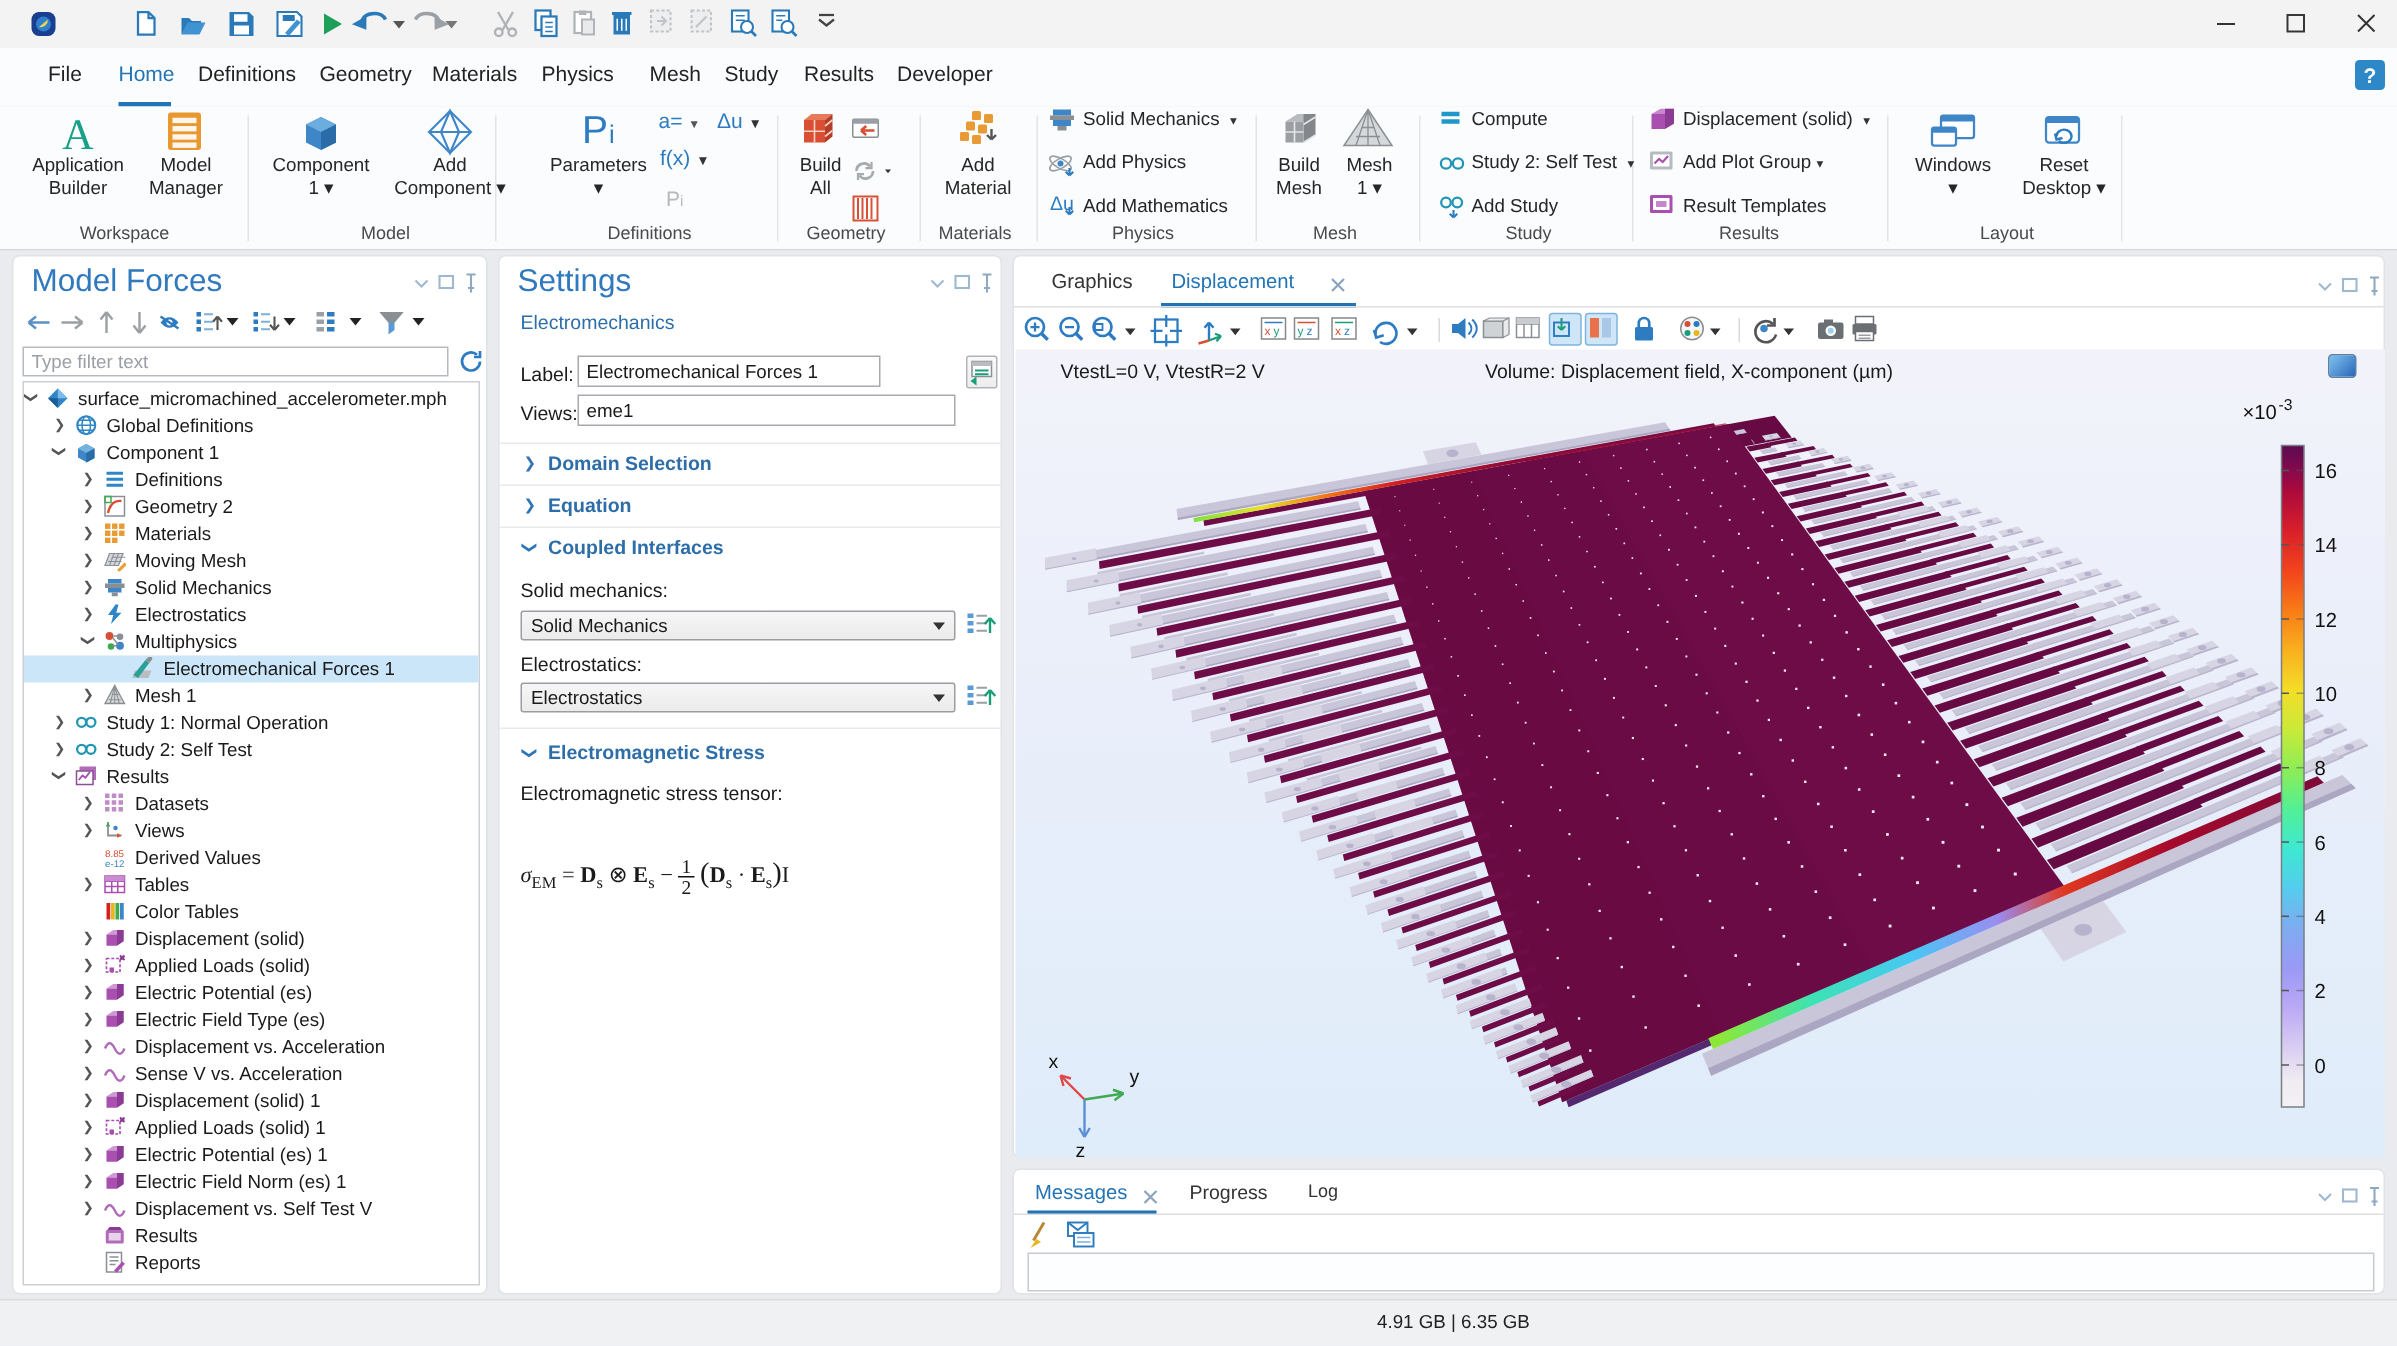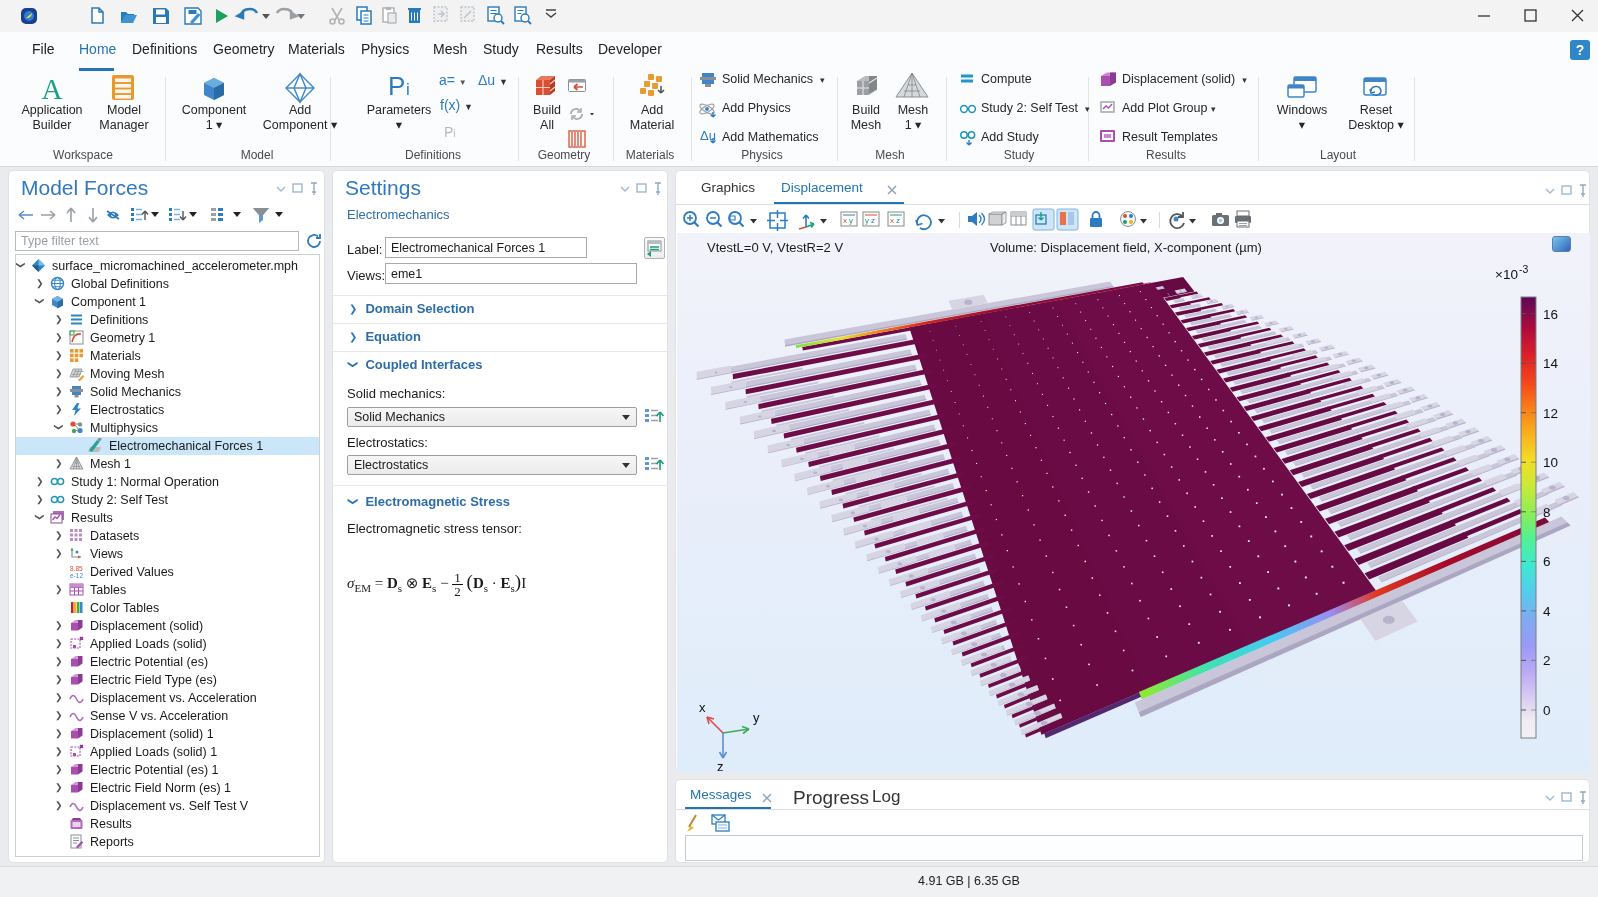--- a/index.html
+++ b/index.html
@@ -426,21 +426,21 @@
       </div>
       <div style="position:absolute;left:0;top:74px;width:303px;height:18px;font-size:12.5px">
         <span style="position:absolute;left:39px;top:3px;color:#555;font-size:9px">❯</span>
         <span style="position:absolute;left:53px;top:1px;width:15px;height:15px">
           <svg width="15" height="15" style="position:absolute;left:0;top:0">
             <rect x="1" y="1" width="13" height="13" fill="#fff" stroke="#8a8f94"></rect>
             <path d="M3 12 Q5 3 12 4" fill="none" stroke="#d84f33" stroke-width="1.6"></path>
             <rect x="1" y="1" width="4" height="4" fill="none" stroke="#3faa52"></rect>
           </svg>
         </span>
-        <span style="position:absolute;left:74px;top:2px;white-space:nowrap">Geometry 1</span>
+        <span style="position:absolute;left:74px;top:2px;white-space:nowrap">Geometry 2</span>
       </div>
       <div style="position:absolute;left:0;top:92px;width:303px;height:18px;font-size:12.5px">
         <span style="position:absolute;left:39px;top:3px;color:#555;font-size:9px">❯</span>
         <span style="position:absolute;left:53px;top:1px;width:15px;height:15px">
           <svg width="15" height="15" style="position:absolute;left:0;top:0">
             <g fill="#e89b35">
               <rect x="1" y="1" width="3.6" height="3.6"></rect>
               <rect x="5.7" y="1" width="3.6" height="3.6"></rect>
               <rect x="10.4" y="1" width="3.6" height="3.6"></rect>
               <rect x="1" y="5.7" width="3.6" height="3.6"></rect>
@@ -1740,22 +1740,22 @@
         <text x="42" y="40" font-size="10.5" fill="#111" font-family="Liberation Sans">-3</text>
       </svg>
  </div>
 </div>
 
 <div class="panel" style="left:675px;top:779px;width:915px;height:84px">
  <div style="position:absolute;left:14px;top:7px;font-size:13.5px;color:#2274b5">Messages</div>
  <svg width="20" height="20" style="position:absolute;left:82px;top:8px">
       <path d="M5 6 l8 8 M13 6 l-8 8" stroke="#8aa5bd" stroke-width="1.5"></path>
     </svg>
- <div style="position:absolute;left:117px;top:7px;font-size:19px;color:#333">Progress</div>
- <div style="position:absolute;left:196px;top:7px;font-size:17px;color:#333">Log</div>
+ <div style="position:absolute;left:117px;top:7px;font-size:13px;color:#333">Progress</div>
+ <div style="position:absolute;left:196px;top:7px;font-size:12px;color:#333">Log</div>
  <div style="position:absolute;left:9px;top:27px;width:86px;height:3px;background:#2274b5"></div>
  <div style="position:absolute;left:0;top:29px;width:913px;height:1px;background:#dcdee1"></div>
  <svg width="313" height="24" style="position:absolute;left:866px;top:6px">
       <g stroke="#9fb8cf" fill="none" stroke-width="1.4">
         <path d="M4 10 l4 4 l4 -4"></path>
         <rect x="20" y="7" width="9" height="8"></rect>
         <path d="M41 6 v9 m-3 -9 h6 m-5 9 h4 m-2 0 v3" stroke="#8fa9c2"></path>
       </g>
     </svg>
  <svg width="60" height="22" style="position:absolute;left:10px;top:33px">

